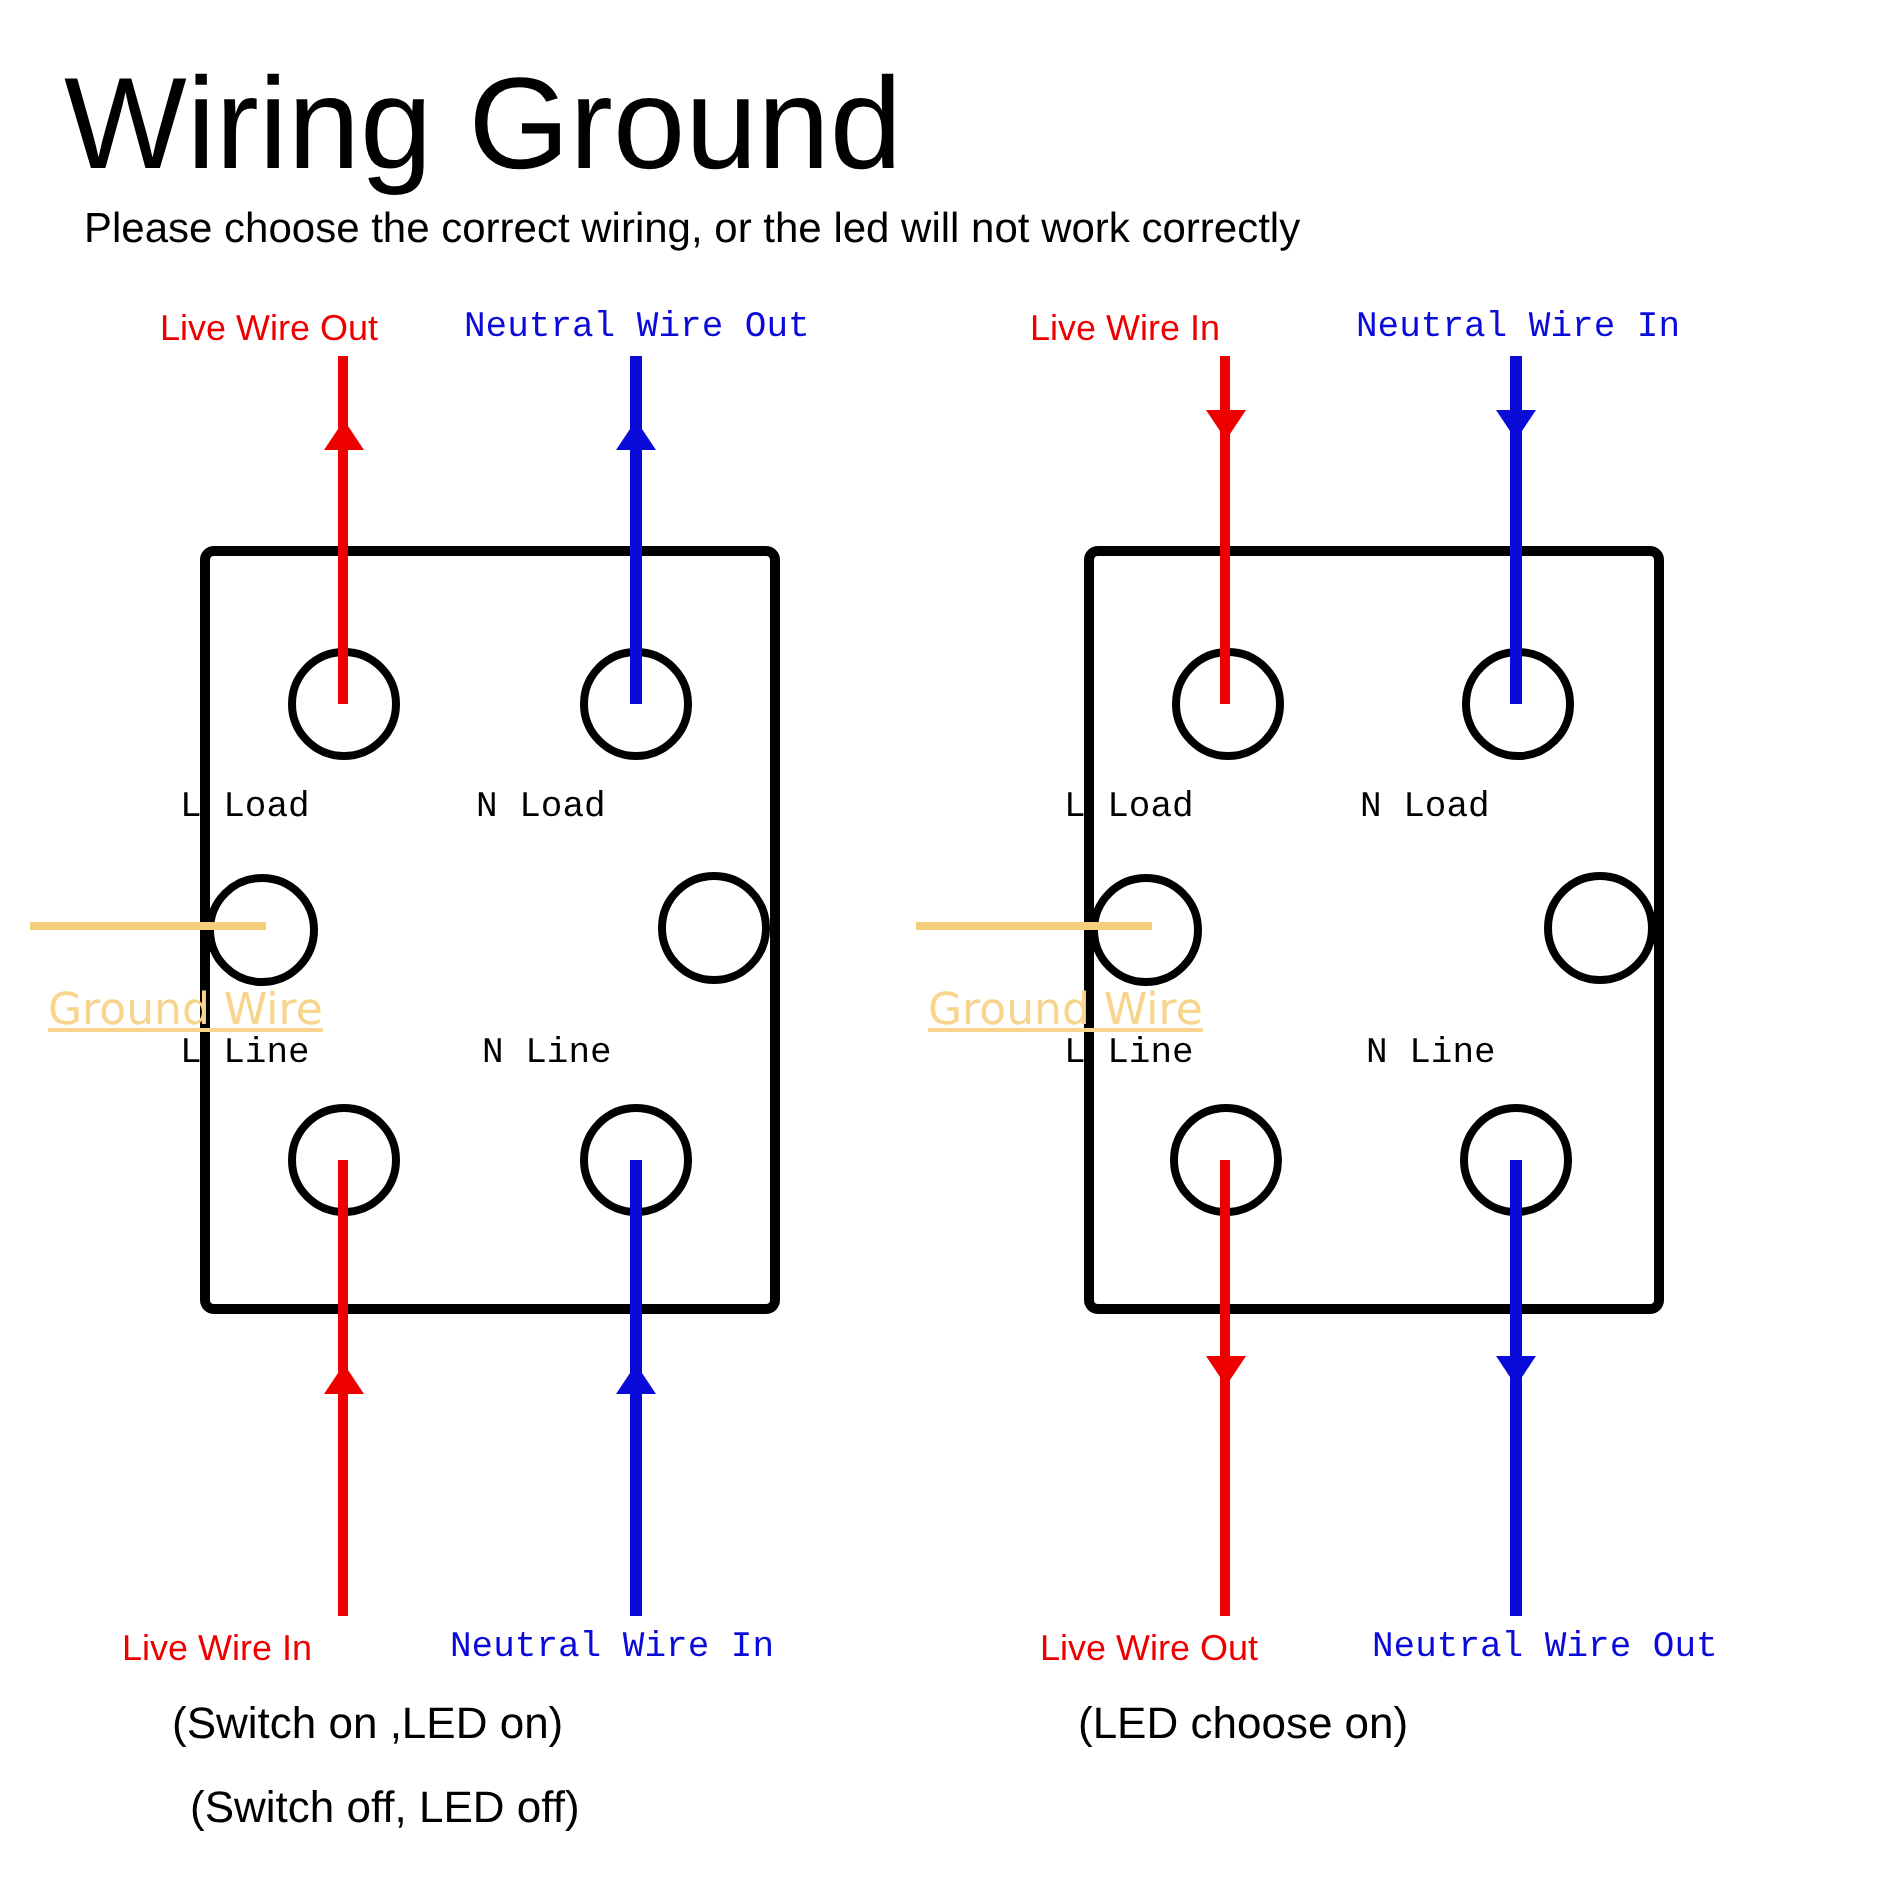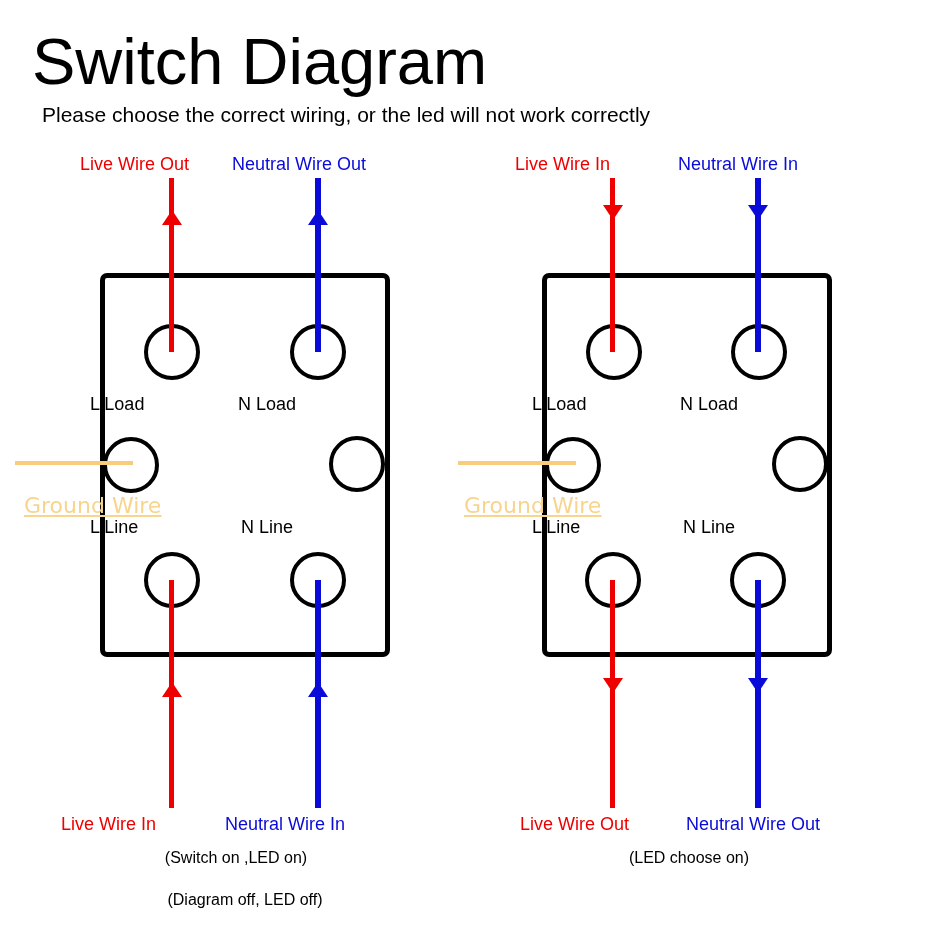--- a/index.html
+++ b/index.html
@@ -21,26 +21,26 @@
   }
   .page-subtitle{
     position:absolute;left:42px;top:103px;
     font-size:21px;color:var(--text);white-space:nowrap;
   }
 
   .lbl{
     position:absolute;font-size:18px;text-align:left;white-space:nowrap;
   }
   .lbl.live{color:var(--live);}
-  .lbl.neutral{color:var(--neutral);}
-  .lbl.term{color:var(--text);}
+  .lbl.neutral{color:var(--neutral);font-family:Liberation Mono, monospace;}
+  .lbl.term{color:var(--text);font-family:Liberation Mono, monospace;}
 
   .caption{
-    position:absolute;font-size:16px;color:var(--text);
-    text-align:center;white-space:nowrap;
+    position:absolute;font-size:22px;color:var(--text);
+    white-space:nowrap;
   }
 
   .box{
     position:absolute;border:5px solid var(--outline);border-radius:7px;
     background:transparent;box-sizing:border-box;
   }
 
   .terminal{
     position:absolute;width:56px;height:56px;box-sizing:border-box;
     border:4px solid var(--outline);border-radius:50%;background:transparent;
@@ -62,21 +62,21 @@
   .ground-label{
     position:absolute;font-family:"DejaVu Sans", sans-serif;
     font-size:22px;color:var(--ground-text);white-space:nowrap;text-decoration:underline;
   }
 </style>
 </head>
 <body>
 
 <div id="stage">
 
-  <div class="page-title">Switch Diagram</div>
+  <div class="page-title">Wiring Ground</div>
   <div class="page-subtitle">Please choose the correct wiring, or the led will not work correctly</div>
 
   <div>
 
     <div class="lbl live" style="left:80px;top:154px;width:180px;">Live Wire Out</div>
     <div class="lbl neutral" style="left:232px;top:154px;width:200px;">Neutral Wire Out</div>
 
     <div class="box" style="left:100px;top:273px;width:290px;height:384px;"></div>
 
     <div class="terminal" style="left:144px;top:324px;"></div>
@@ -101,21 +101,21 @@
     <div class="arrow up live" style="left:162px;top:682px;"></div>
     <div class="arrow up neutral" style="left:308px;top:682px;"></div>
 
     <div class="ground-line" style="left:15px;top:461px;width:118px;"></div>
     <div class="ground-label" style="left:24px;top:493px;">Ground Wire</div>
 
     <div class="lbl live" style="left:61px;top:814px;width:200px;">Live Wire In</div>
     <div class="lbl neutral" style="left:225px;top:814px;width:200px;">Neutral Wire In</div>
 
     <div class="caption" style="left:86px;top:849px;width:300px;">(Switch on ,LED on)</div>
-    <div class="caption" style="left:95px;top:891px;width:300px;">(Diagram off, LED off)</div>
+    <div class="caption" style="left:95px;top:891px;width:300px;">(Switch off, LED off)</div>
   </div>
 
   <div>
 
     <div class="lbl live" style="left:515px;top:154px;width:200px;">Live Wire In</div>
     <div class="lbl neutral" style="left:678px;top:154px;width:200px;">Neutral Wire In</div>
 
     <div class="box" style="left:542px;top:273px;width:290px;height:384px;"></div>
 
     <div class="terminal" style="left:586px;top:324px;"></div>

